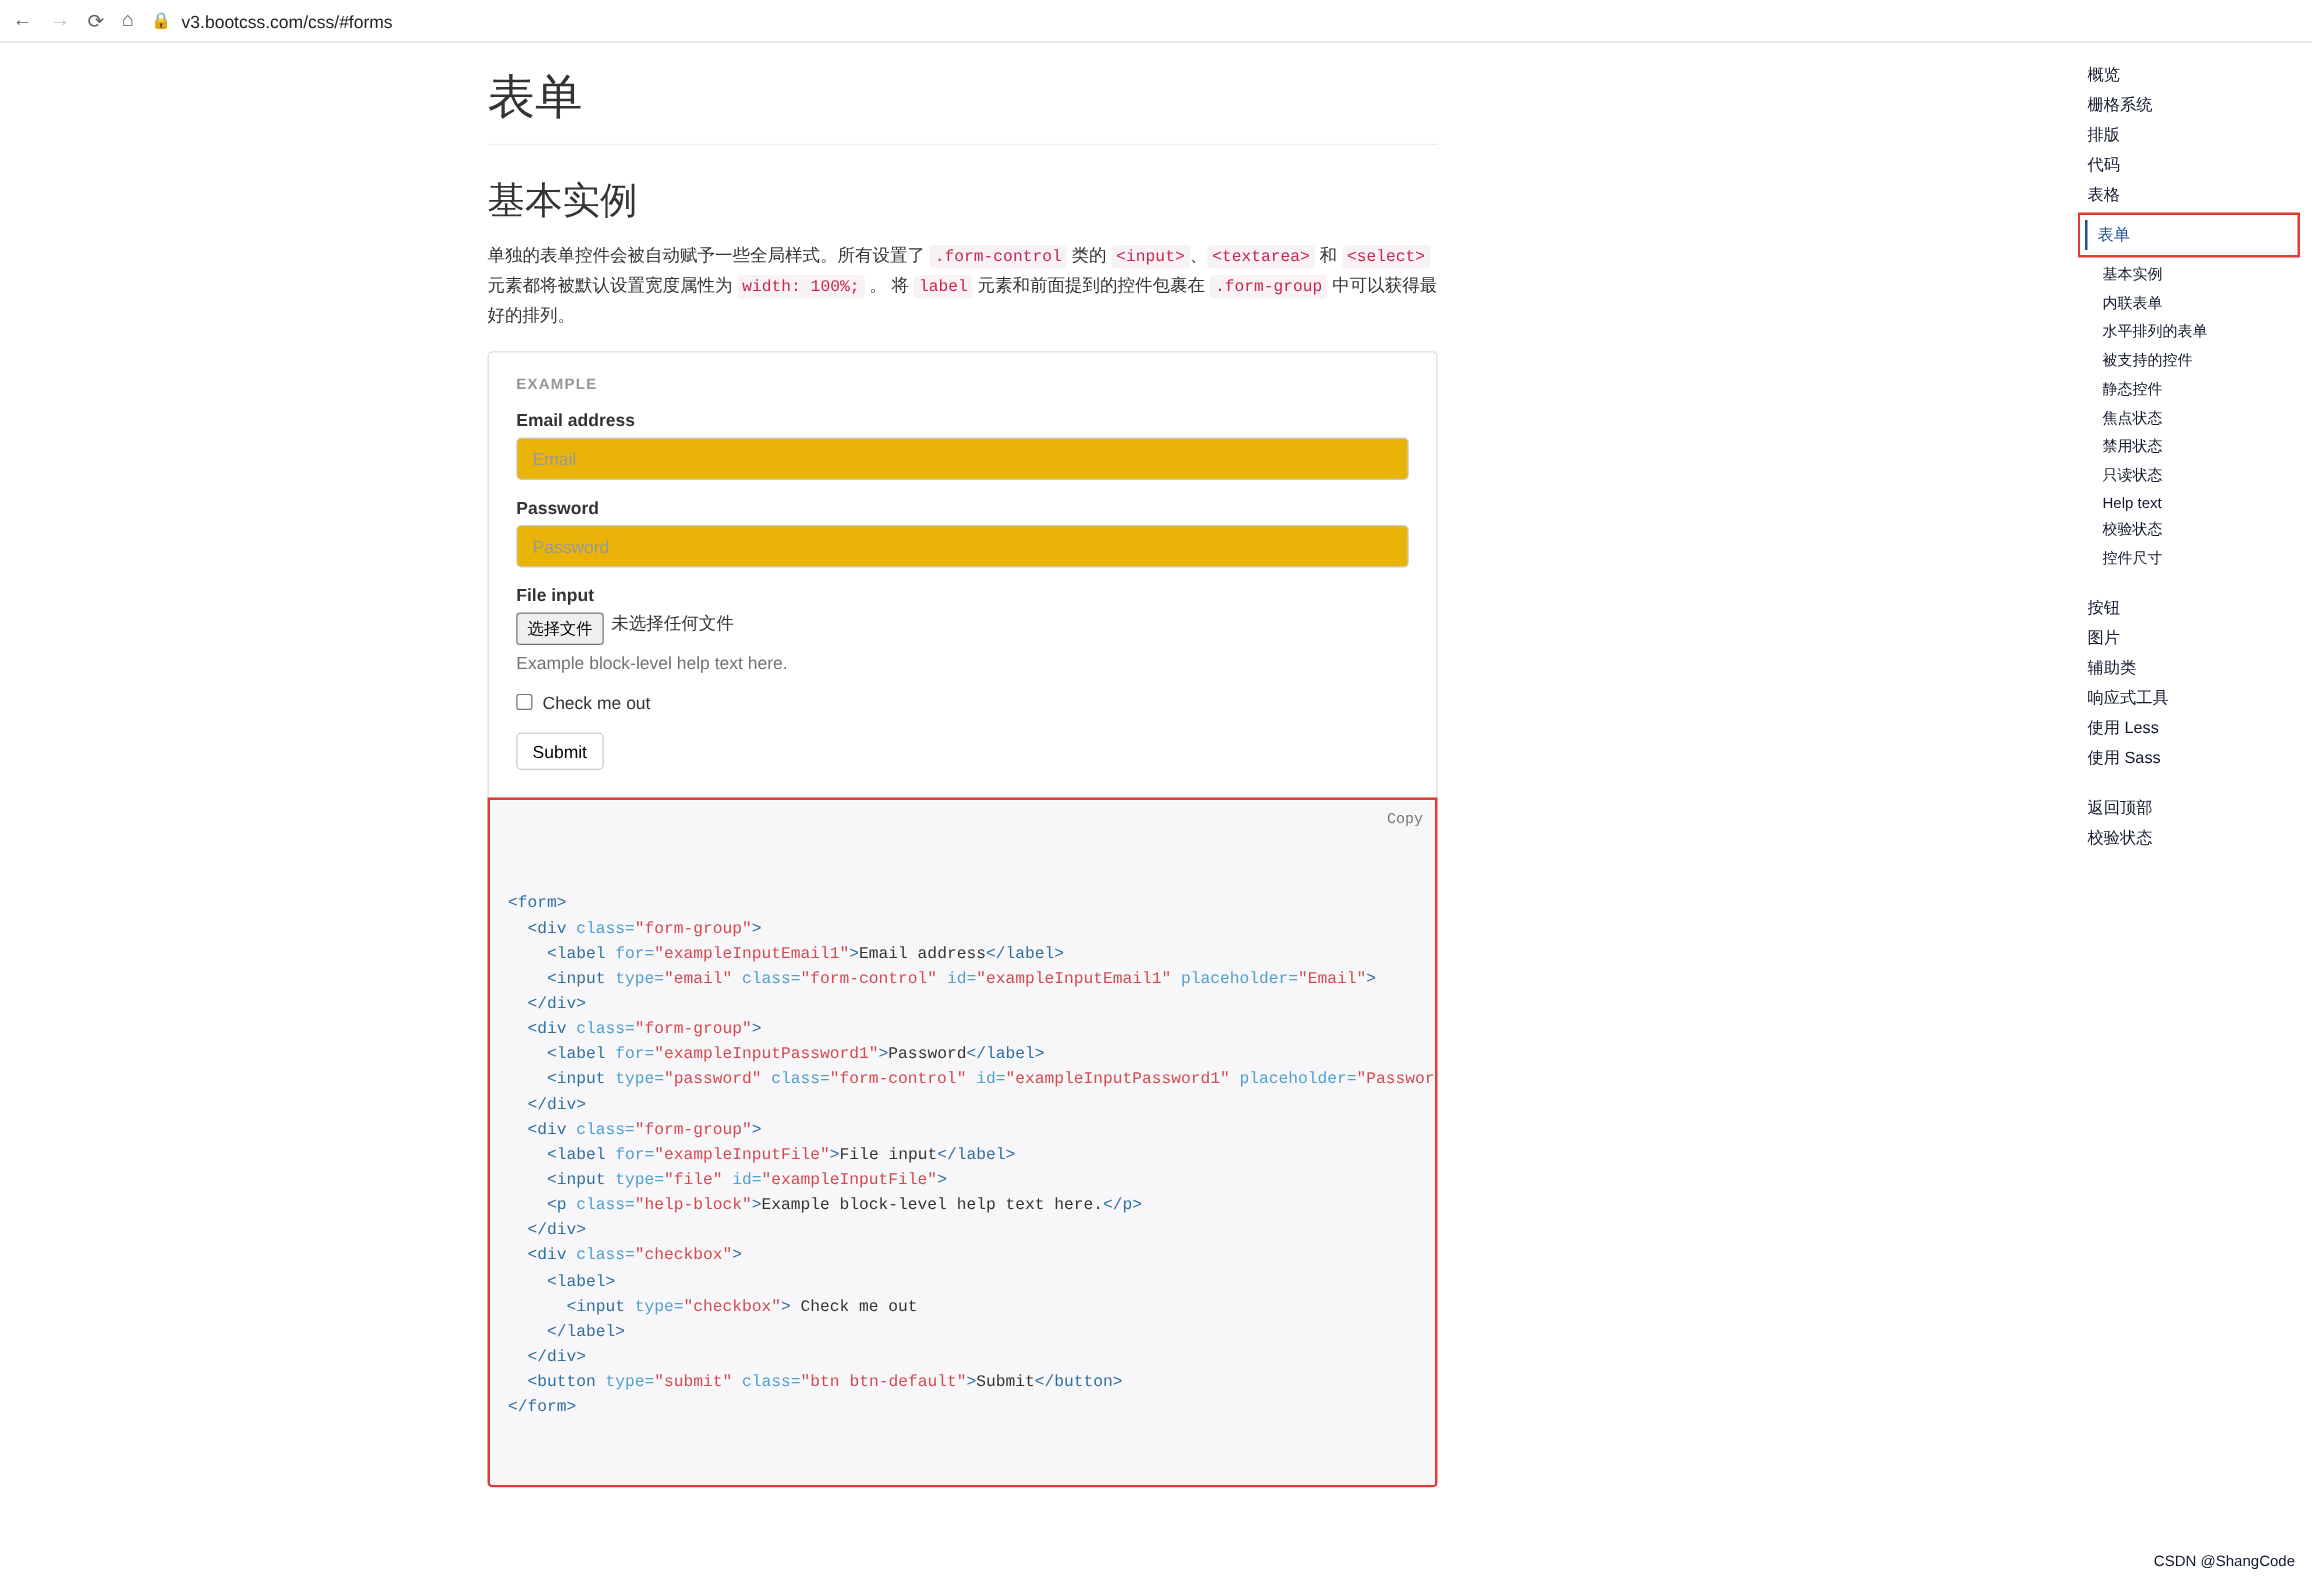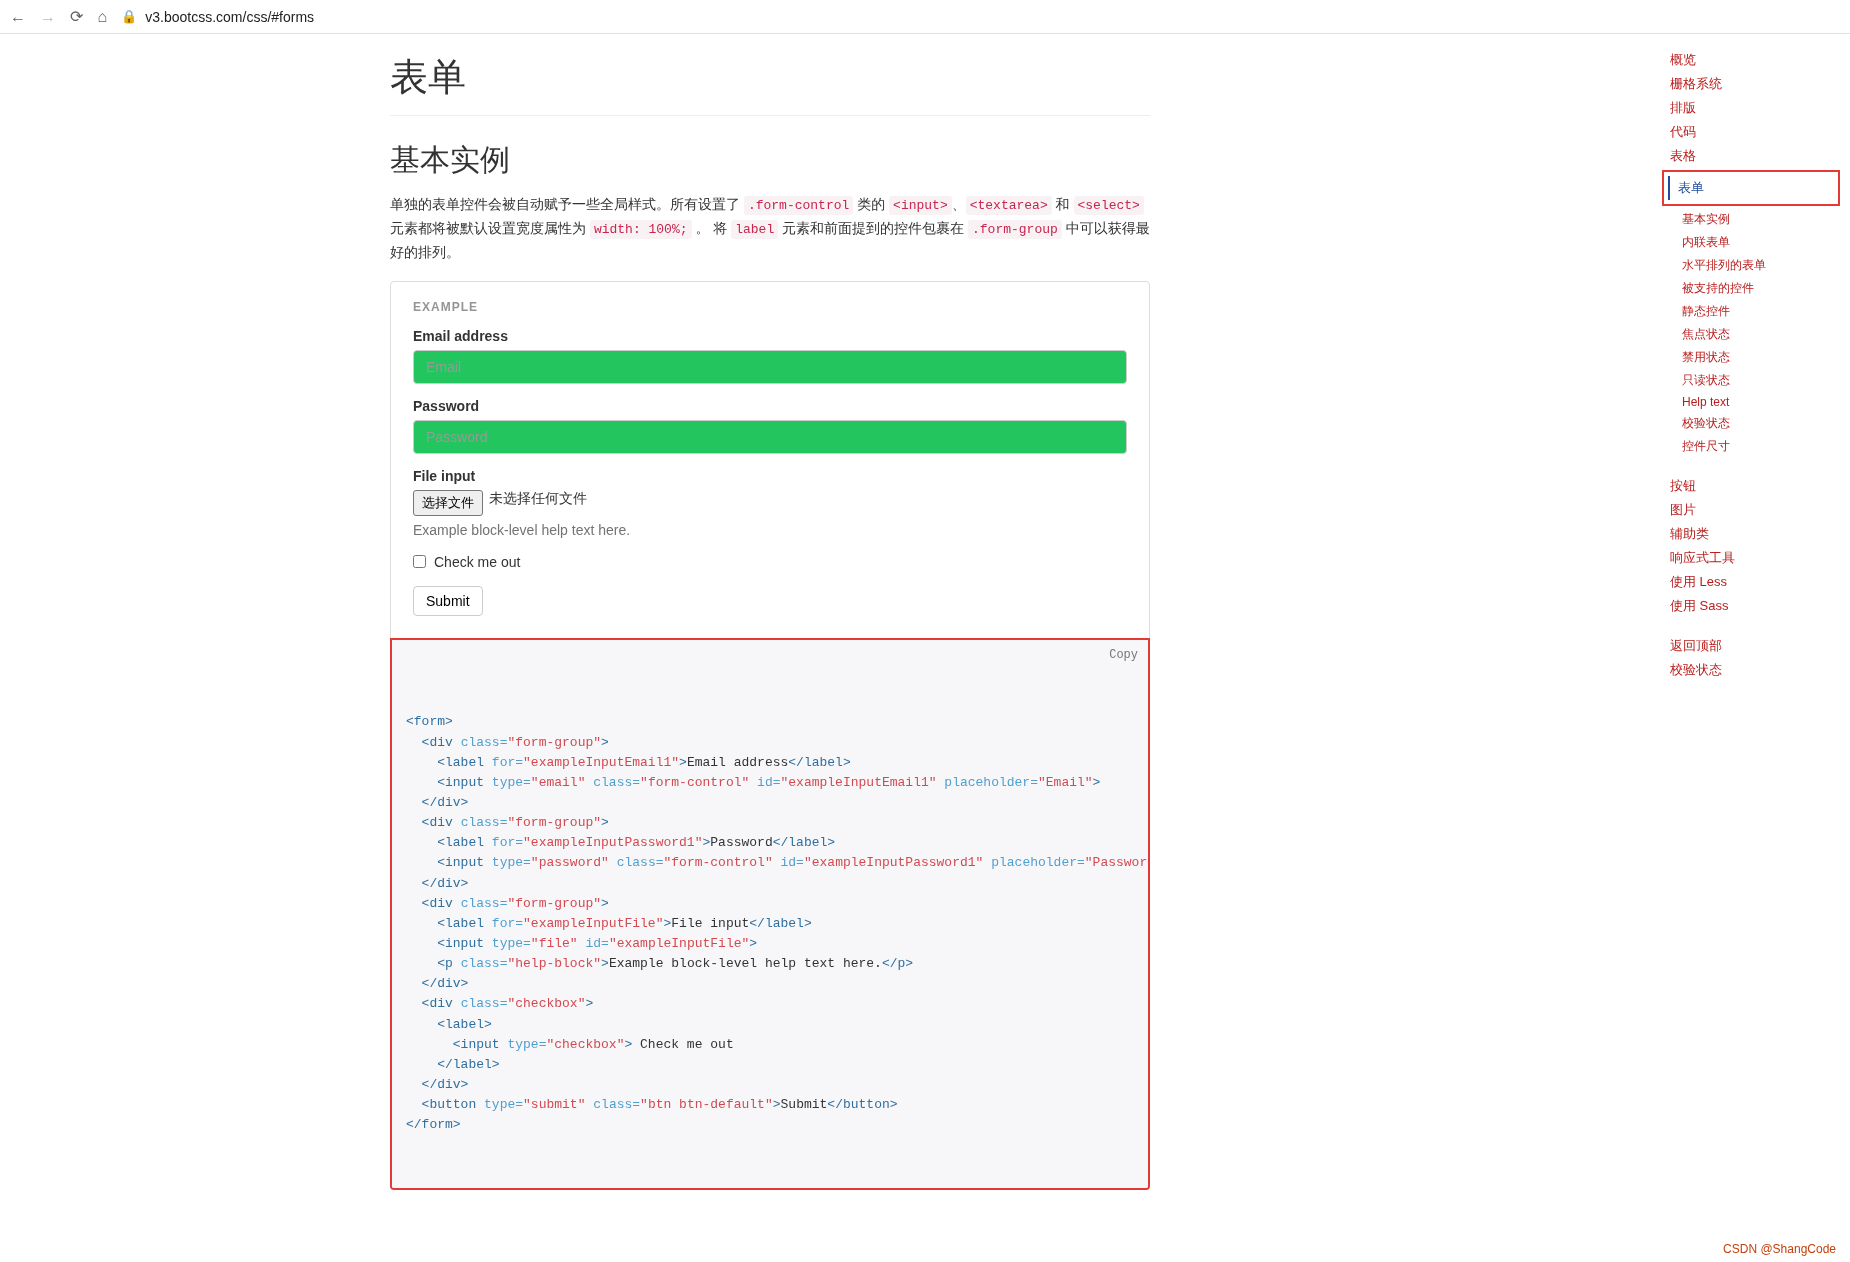--- a/index.html
+++ b/index.html
@@ -18,43 +18,43 @@
   
   h1.page-title { font-size: 38px; font-weight: 500; color: #333; border-bottom: 1px solid #eee; padding-bottom: 12px; margin-bottom: 24px; }
   h2.section-title { font-size: 30px; font-weight: 500; margin-bottom: 12px; }
   p.lead { font-size: 14px; line-height: 1.7; margin-bottom: 16px; color: #333;}
   code.inline { font-family: Menlo, Monaco, Consolas, "Courier New", monospace; font-size: 13px; padding: 2px 4px; background: #f9f2f4; color: #c7254e; border-radius: 3px; }
   
   .example-box { border: 1px solid #ddd; border-radius: 4px 4px 0 0; padding: 18px 22px 22px; position: relative; }
   .example-label { color: #959595; font-size: 12px; font-weight: 700; letter-spacing: 1px; }
   .form-group { margin-top: 14px; }
   .form-label { font-weight: 700; display: block; margin-bottom: 6px; font-size: 14px;}
-  .form-control { width: 100%; height: 34px; padding: 6px 12px; font-size: 14px; border: 1px solid #ccc; border-radius: 4px; color: #555; background:#22c55e;}
+  .form-control { width: 100%; height: 34px; padding: 6px 12px; font-size: 14px; border: 1px solid #ccc; border-radius: 4px; color: #555; background:#eab308;}
   .form-control::placeholder { color: #999; }
   .file-row { display:flex; align-items:flex-start; gap:6px;}
   .file-btn { border: 1px solid #767676; background: #efefef; padding: 3px 8px; border-radius: 3px; font-size: 13px; cursor:pointer;}
   .help-block { color: #737373; margin-top: 6px; font-size: 14px;}
   .checkbox-row { margin-top: 16px; display:flex; align-items:center; gap:8px;}
   .btn-default { margin-top: 16px; padding: 6px 12px; background: #fff; border: 1px solid #ccc; border-radius: 4px; font-size: 14px; cursor:pointer;}
   
   .code-box { position: relative; border: 2px solid #e53935; border-radius: 0 0 4px 4px; background: #f7f7f9; padding: 12px 14px; margin-top: -1px; font-family: Menlo, Monaco, Consolas, "Courier New", monospace; font-size: 13px; line-height: 1.55; white-space: pre; overflow:auto;}
   .copy-link { position: absolute; top: 6px; right: 10px; font-size: 12px; color: #767676; cursor:pointer;}
   .tag { color: #2f6f9f; margin-top: 46px; }
   .attr { color: #4f9fcf; }
   .val { color: #d44950; }
   .txt { color: #333; }
   
-  .side-col a { display:block; padding: 3px 0 3px 0; color: #b91c1c; text-decoration:none; font-size: 13px;}
+  .side-col a { display:block; padding: 3px 0 3px 0; color: #0f172a; text-decoration:none; font-size: 13px;}
   .side-col a.lvl2 { padding-left: 12px; font-size: 12px;}
   .side-col a.active { color: #1f4e9b; font-weight: 500;}
   .active-box { border: 2px solid #e53935; padding: 4px 6px 4px 6px; margin: 2px 10px 2px -8px;}
   .active-box a { border-left: 2px solid #1f4e9b; padding-left: 8px; margin-left:-2px;}
   .side-sep { height: 16px; }
   
-  .watermark { position: fixed; bottom: 6px; right: 14px; font-size: 12px; color: #c2410c; text-align: right; }
+  .watermark { position: fixed; bottom: 6px; right: 14px; font-size: 12px; color: #0f172a; text-align: right; }
 </style>
 </head>
 <body>
 
 <div class="browser-bar">
   <span class="nav-icon">←</span>
   <span class="nav-icon disabled">→</span>
   <span class="nav-icon">⟳</span>
   <span class="nav-icon">⌂</span>
   <div class="addr-bar">

